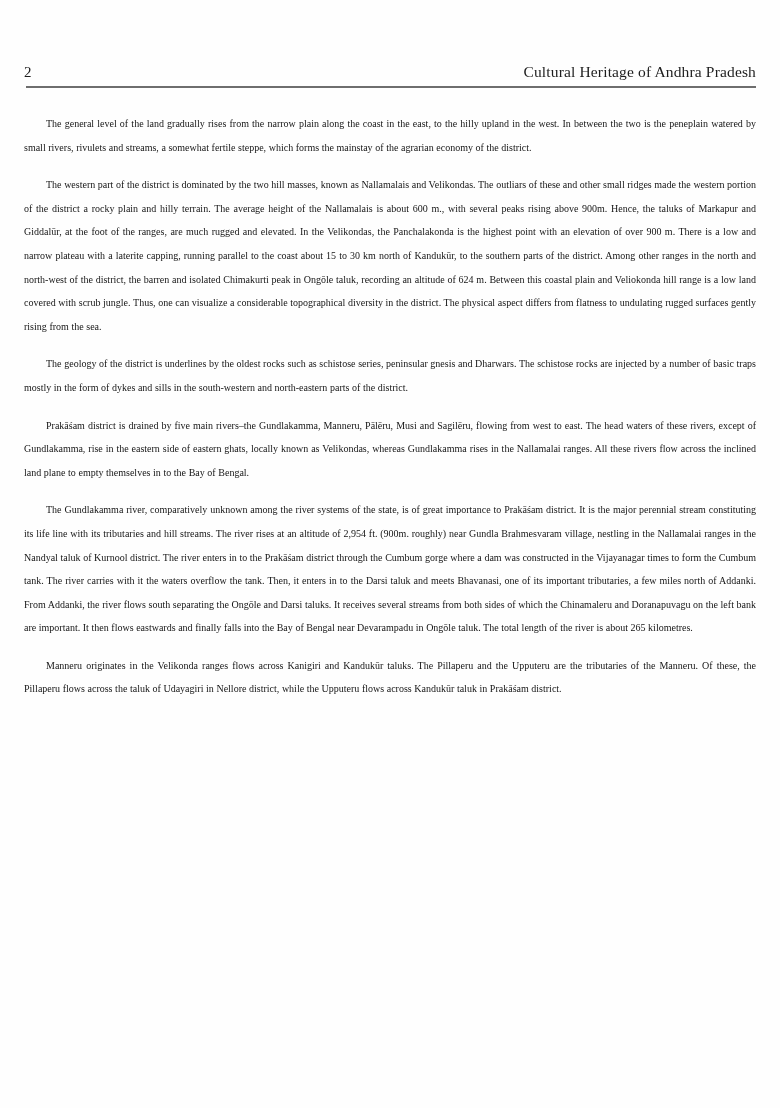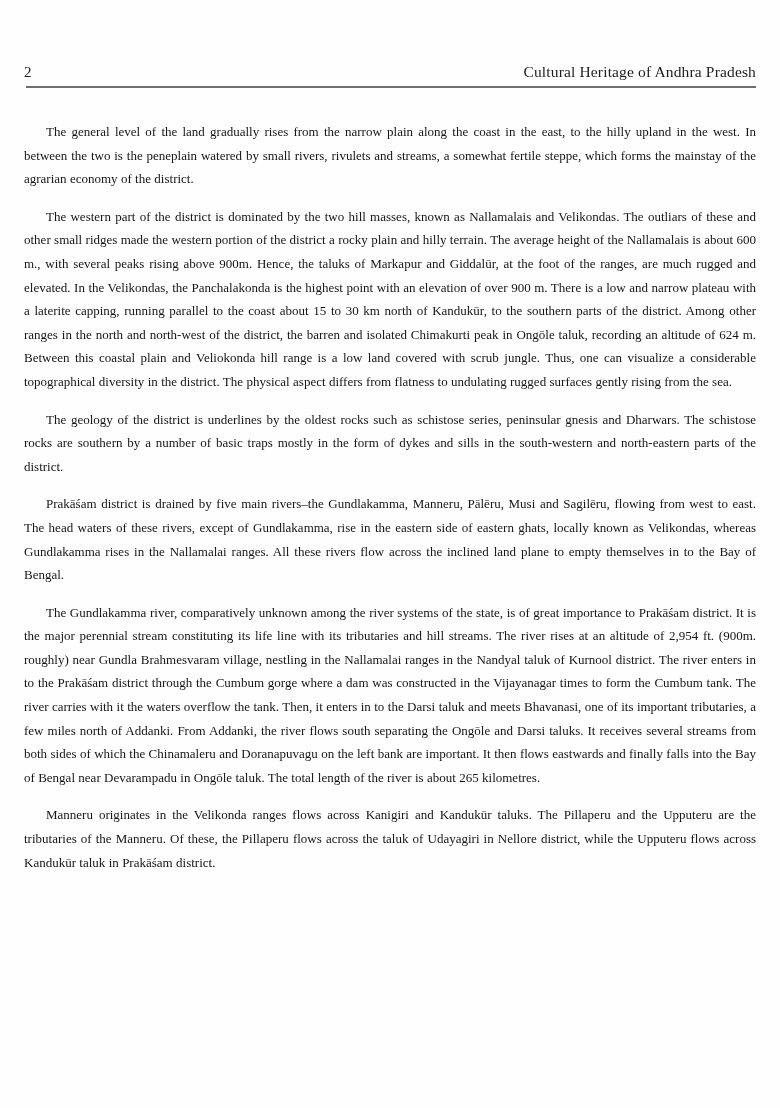--- a/index.html
+++ b/index.html
@@ -63,22 +63,22 @@
     opacity: 0.85;
   }
   
   .body-text {
     position: absolute;
     top: 112px;
     left: 0;
     width: 732px;
   }
   .para {
-    margin: 8px 0 14px 0;
-    font-size: 13px;
+    margin: 0 0 14px 0;
+    font-size: 10px;
     line-height: 23.6px;
     text-align: justify;
     text-justify: inter-word;
     text-indent: 22px;
     word-spacing: 0.1px;
     hyphens: none;
     color: #151515;
   }
   .para:last-child {
     margin-bottom: 0;
@@ -92,20 +92,20 @@
 
     <div class="header">
       <div class="folio">2</div>
       <div class="running-title">Cultural Heritage of Andhra Pradesh</div>
       <div class="header-rule"></div>
     </div>
 
     <div class="body-text">
       <p class="para">The general level of the land gradually rises from the narrow plain along the coast in the east, to the hilly upland in the west. In between the two is the peneplain watered by small rivers, rivulets and streams, a somewhat fertile steppe, which forms the mainstay of the agrarian economy of the district.</p>
       <p class="para">The western part of the district is dominated by the two hill masses, known as Nallamalais and Velikondas. The outliars of these and other small ridges made the western portion of the district a rocky plain and hilly terrain. The average height of the Nallamalais is about 600 m., with several peaks rising above 900m. Hence, the taluks of Markapur and Giddalūr, at the foot of the ranges, are much rugged and elevated. In the Velikondas, the Panchalakonda is the highest point with an elevation of over 900 m. There is a low and narrow plateau with a laterite capping, running parallel to the coast about 15 to 30 km north of Kandukūr, to the southern parts of the district. Among other ranges in the north and north-west of the district, the barren and isolated Chimakurti peak in Ongōle taluk, recording an altitude of 624 m. Between this coastal plain and Veliokonda hill range is a low land covered with scrub jungle. Thus, one can visualize a considerable topographical diversity in the district. The physical aspect differs from flatness to undulating rugged surfaces gently rising from the sea.</p>
-      <p class="para">The geology of the district is underlines by the oldest rocks such as schistose series, peninsular gnesis and Dharwars. The schistose rocks are southern by a number of basic traps mostly in the form of dykes and sills in the south-western and north-eastern parts of the district.</p>
+      <p class="para">The geology of the district is underlines by the oldest rocks such as schistose series, peninsular gnesis and Dharwars. The schistose rocks are injected by a number of basic traps mostly in the form of dykes and sills in the south-western and north-eastern parts of the district.</p>
       <p class="para">Prakāśam district is drained by five main rivers–the Gundlakamma, Manneru, Pālēru, Musi and Sagilēru, flowing from west to east. The head waters of these rivers, except of Gundlakamma, rise in the eastern side of eastern ghats, locally known as Velikondas, whereas Gundlakamma rises in the Nallamalai ranges. All these rivers flow across the inclined land plane to empty themselves in to the Bay of Bengal.</p>
       <p class="para">The Gundlakamma river, comparatively unknown among the river systems of the state, is of great importance to Prakāśam district. It is the major perennial stream constituting its life line with its tributaries and hill streams. The river rises at an altitude of 2,954 ft. (900m. roughly) near Gundla Brahmesvaram village, nestling in the Nallamalai ranges in the Nandyal taluk of Kurnool district. The river enters in to the Prakāśam district through the Cumbum gorge where a dam was constructed in the Vijayanagar times to form the Cumbum tank. The river carries with it the waters overflow the tank. Then, it enters in to the Darsi taluk and meets Bhavanasi, one of its important tributaries, a few miles north of Addanki. From Addanki, the river flows south separating the Ongōle and Darsi taluks. It receives several streams from both sides of which the Chinamaleru and Doranapuvagu on the left bank are important. It then flows eastwards and finally falls into the Bay of Bengal near Devarampadu in Ongōle taluk. The total length of the river is about 265 kilometres.</p>
       <p class="para">Manneru originates in the Velikonda ranges flows across Kanigiri and Kandukūr taluks. The Pillaperu and the Upputeru are the tributaries of the Manneru. Of these, the Pillaperu flows across the taluk of Udayagiri in Nellore district, while the Upputeru flows across Kandukūr taluk in Prakāśam district.</p>
     </div>
 
   </div>
 </div>
 
 </body></html>

